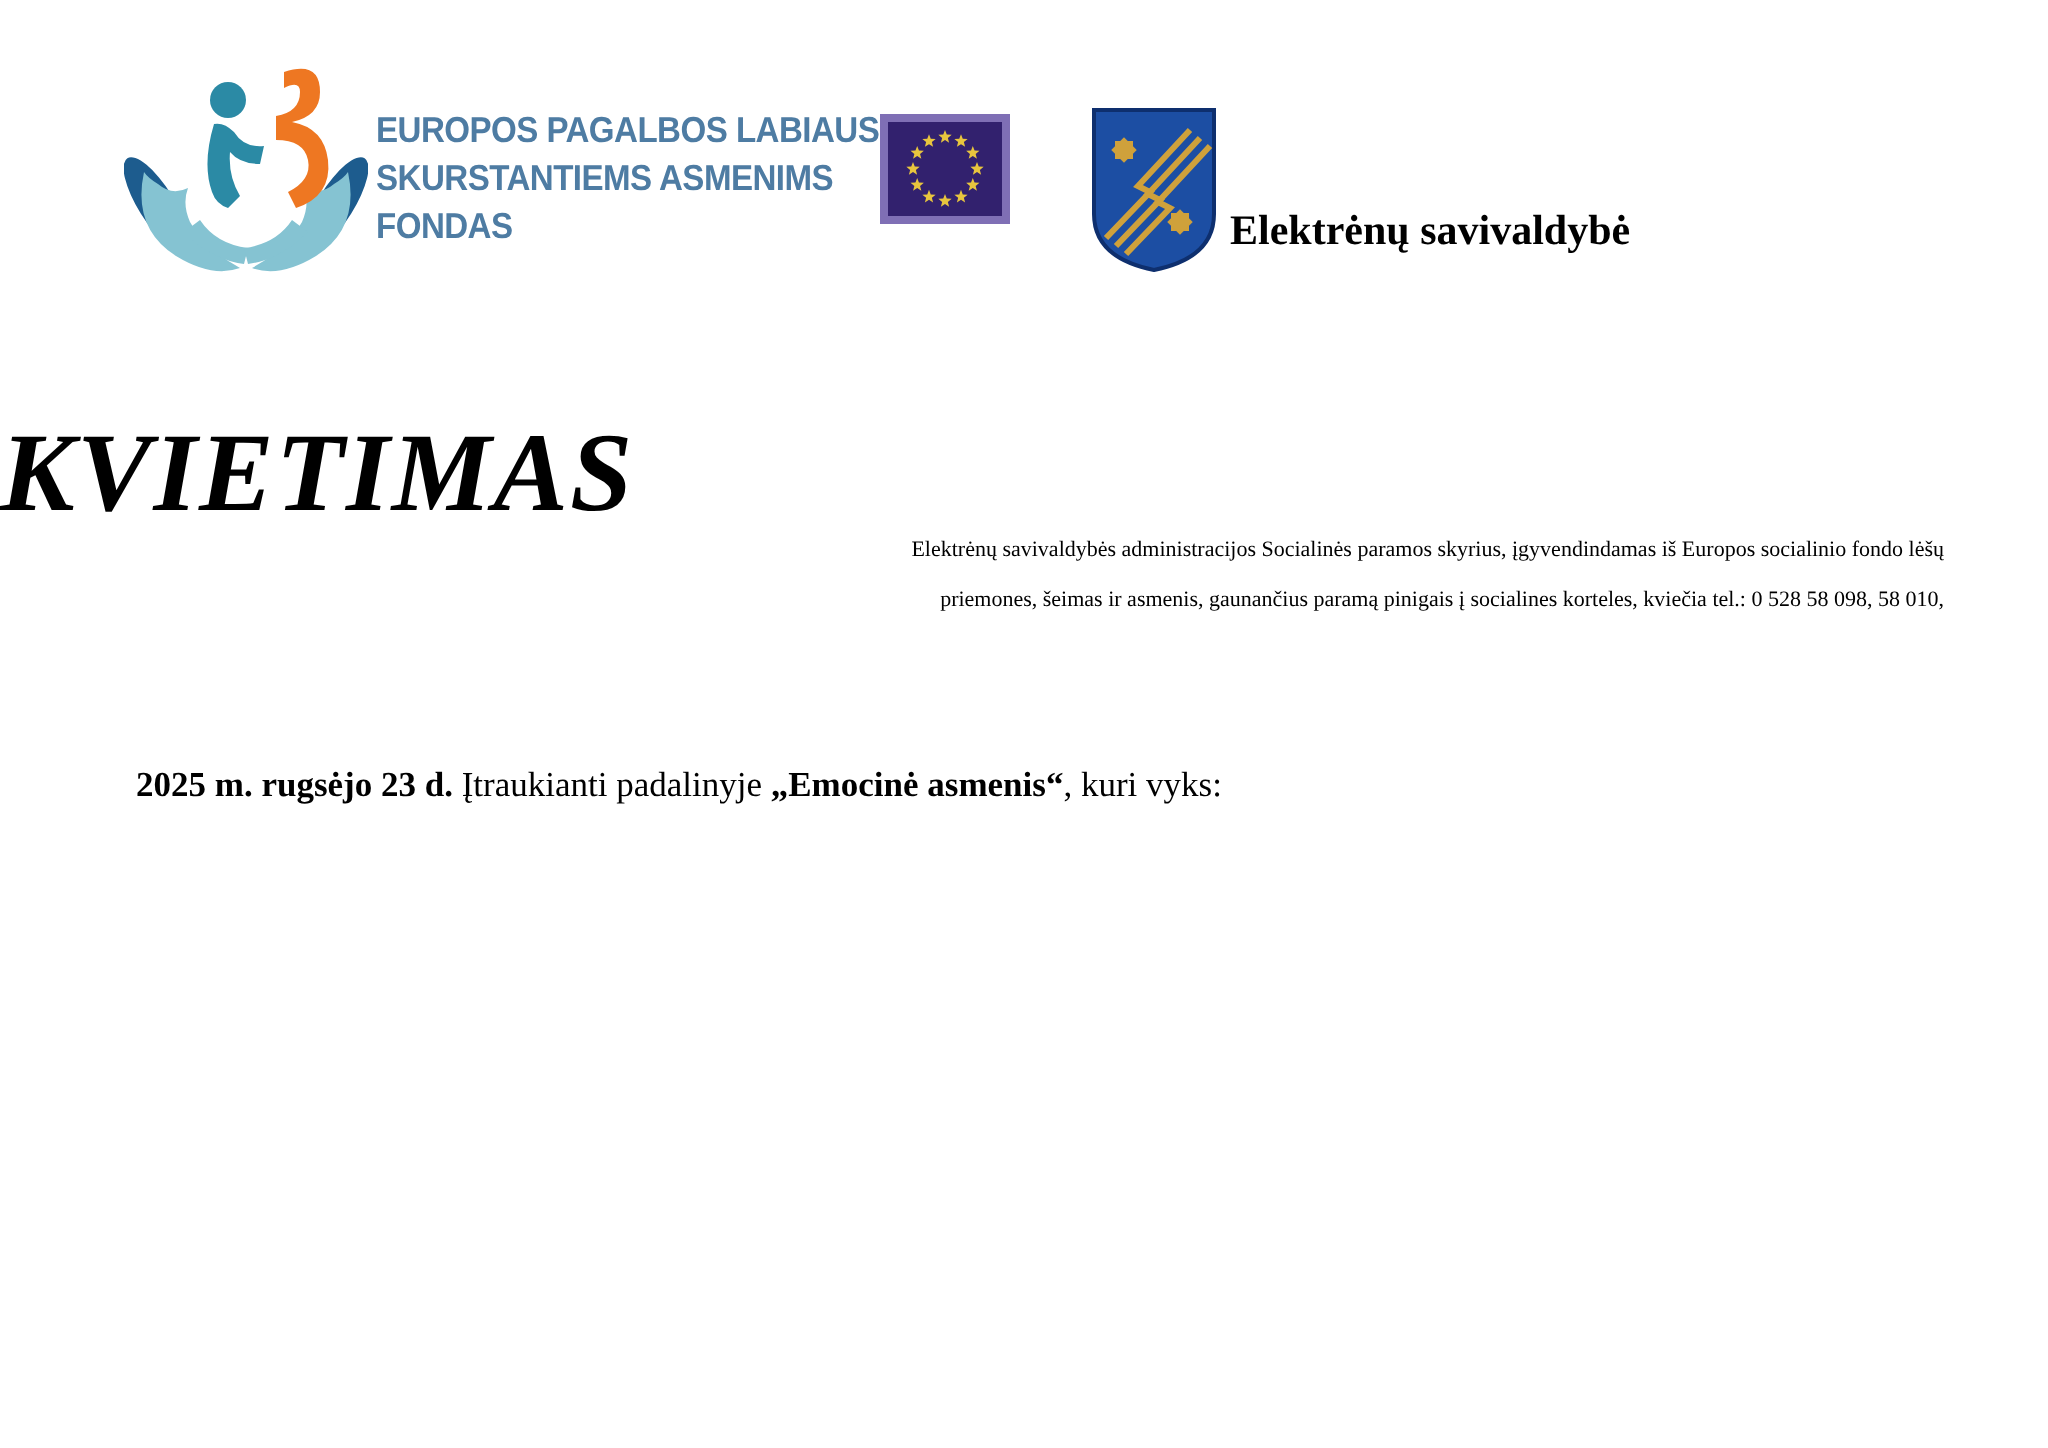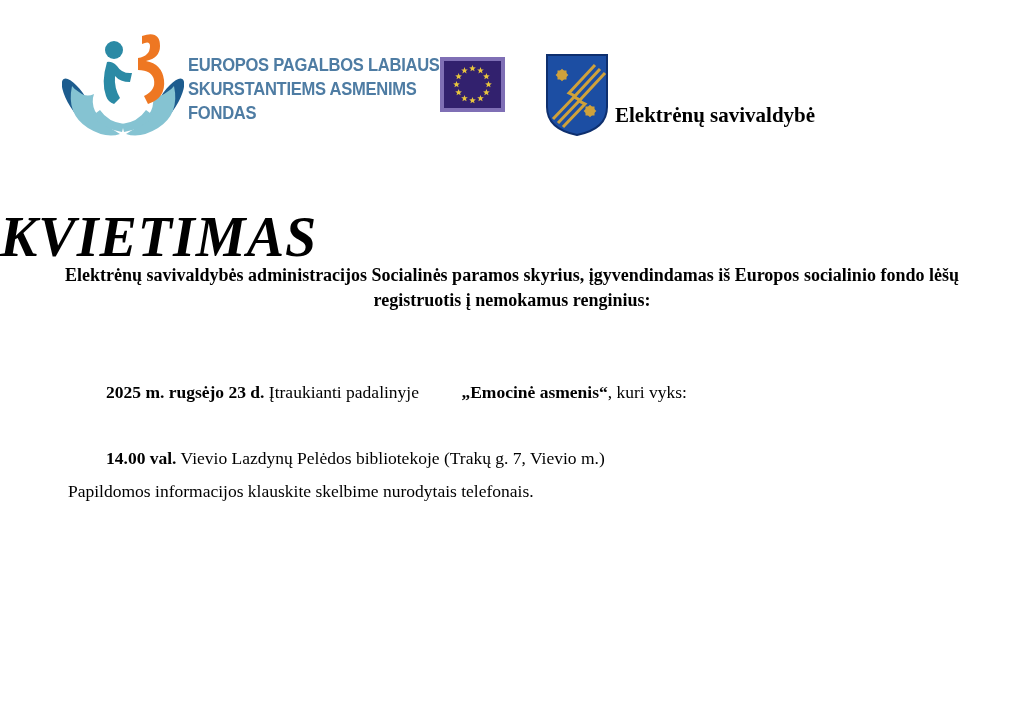--- a/index.html
+++ b/index.html
@@ -61,38 +61,38 @@
     font-style: italic;
     letter-spacing: 1px;
     margin-top: 24px;
   }
 
   
   .intro {
     position: absolute;
     left: 52px; top: 263px;
     width: 920px;
-    text-align: center;
-    font-weight: bold;
-    font-size: 18px;
+    text-align: right;
+    font-weight: normal;
+    font-size: 11px;
     line-height: 25px;
   }
 
   
   .bodyline {
     position: absolute;
     left: 68px;
     font-size: 17.5px;
     white-space: nowrap;
   }
   .line-event  { top: 382px; }
   .line-item1  { top: 415px; }
   .line-item2  { top: 448px; }
   .line-footer { top: 481px; }
-  .b { font-weight: bold; margin-left: 38px; }
+  .b { font-weight: bold; }
 </style>
 </head>
 <body>
 
 <div class="page">
 
   <div class="fund-logo">
     <svg viewBox="0 0 122 114" width="122" height="114" aria-hidden="true">
 
       <ellipse cx="16" cy="74" rx="9" ry="27" fill="#1d5c8e" transform="rotate(-32 16 74)"></ellipse>
@@ -158,27 +158,23 @@
       </g>
     </svg>
   </div>
 
   <div class="municipality">Elektrėnų savivaldybė</div>
 
   <div class="title">KVIETIMAS</div>
 
   <div class="intro">
     <div>Elektrėnų savivaldybės administracijos Socialinės paramos skyrius, įgyvendindamas iš Europos socialinio fondo lėšų</div>
-    <div>registruotis į nemokamus renginius:</div>
+    <div>priemones, šeimas ir asmenis, gaunančius paramą pinigais į socialines korteles, kviečia tel.: 0 528 58 098, 58 010,</div>
   </div>
 
   <div class="bodyline line-event">
     <span class="b">2025 m. rugsėjo 23 d.</span><span> Įtraukianti padalinyje </span><span class="b">„Emocinė asmenis“</span><span>, kuri vyks:</span>
   </div>
 
 
-  <div class="bodyline line-item2">
-    <span class="b">14.00 val.</span><span> Vievio Lazdynų Pelėdos bibliotekoje (Trakų g. 7, Vievio m.)</span>
-  </div>
 
-  <div class="bodyline line-footer">Papildomos informacijos klauskite skelbime nurodytais telefonais.</div>
 
 </div>
 
 </body></html>

